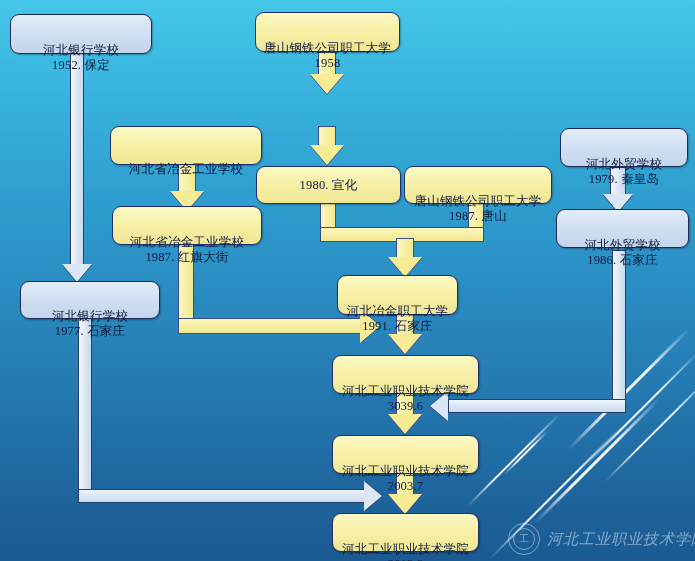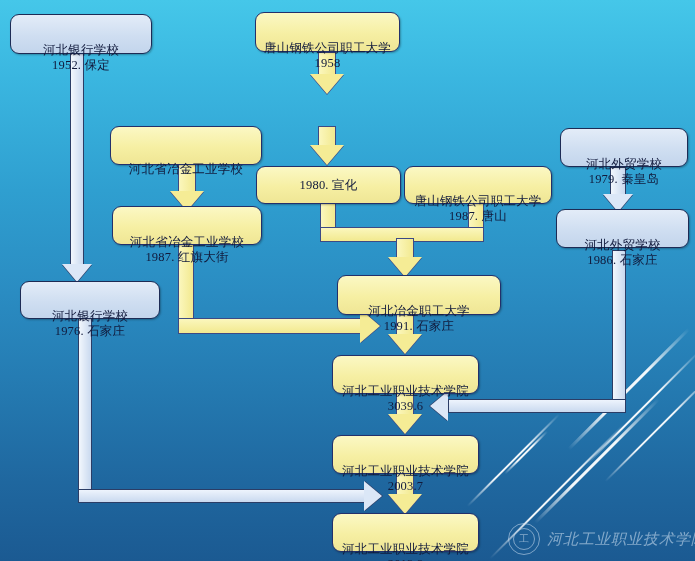--- a/index.html
+++ b/index.html
@@ -171,24 +171,24 @@
     <span class="l2">1987.  红旗大街</span>
   </div>
 
   <div class="node blue" style="left:556px;top:209px;width:133px;height:39px;">
     <span class="l1">河北外贸学校</span>
     <span class="l2">1986. 石家庄</span>
   </div>
 
   <div class="node blue" style="left:20px;top:281px;width:140px;height:38px;">
     <span class="l1">河北银行学校</span>
-    <span class="l2">1976. 石家庄</span>
-  </div>
-
-  <div class="node yellow" style="left:337px;top:275px;width:164px;height:40px;">
+    <span class="l2">1977. 石家庄</span>
+  </div>
+
+  <div class="node yellow" style="left:337px;top:275px;width:121px;height:40px;">
     <span class="l1">河北冶金职工大学</span>
     <span class="l2">1991. 石家庄</span>
   </div>
 
   <div class="node yellow" style="left:332px;top:355px;width:147px;height:39px;">
     <span class="l1">河北工业职业技术学院</span>
     <span class="l2">3039.6</span>
   </div>
 
   <div class="node yellow" style="left:332px;top:435px;width:147px;height:39px;">

